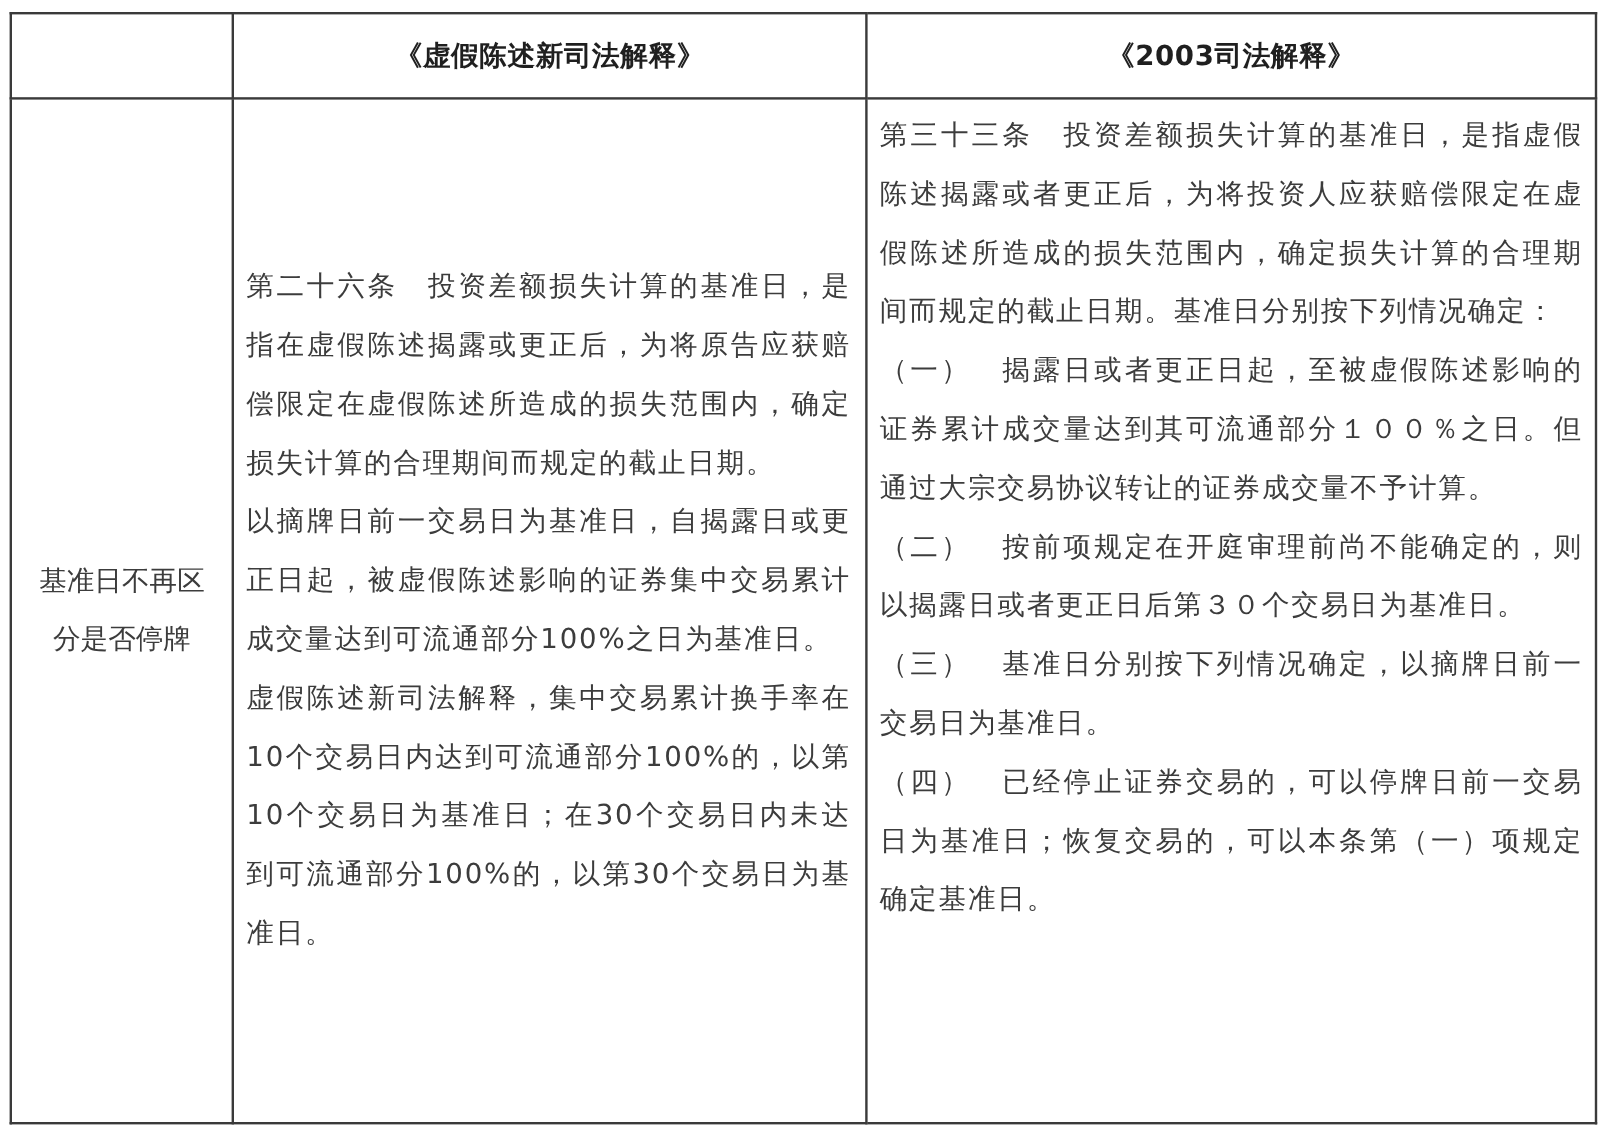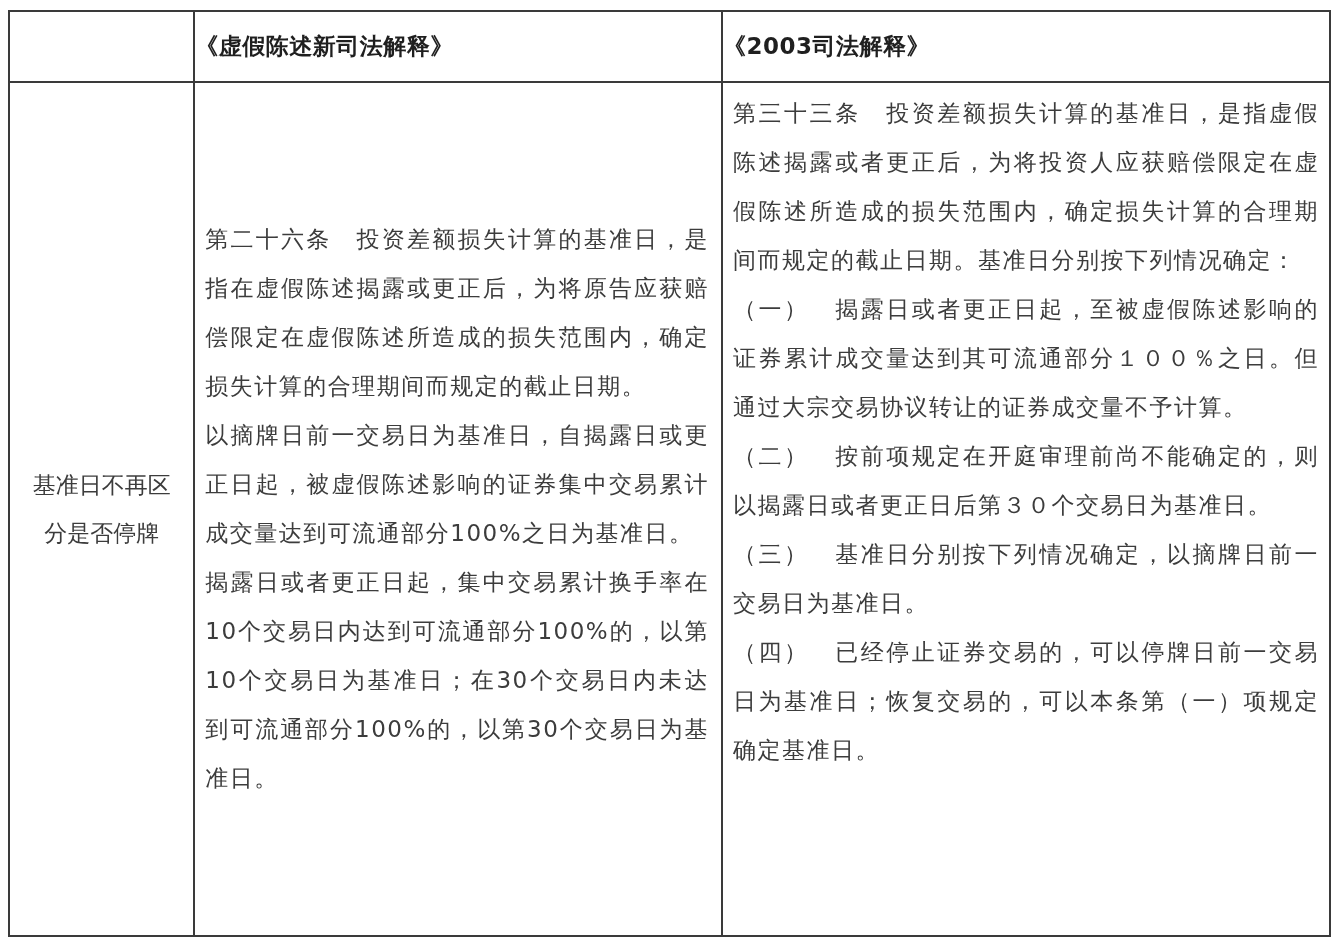--- a/index.html
+++ b/index.html
@@ -27,21 +27,21 @@
     .cmp-table td, .cmp-table th {
       border: 2px solid #3a3a3a;
       padding: 0;
       vertical-align: middle;
     }
     .col-label { width: 185px; }
     .col-new { width: 527px; }
     .col-old { width: 607px; }
     .head-row { height: 71px; }
     .head-cell {
-      text-align: left;
+      text-align: center;
       font-weight: bold;
       font-size: 23px;
       color: #1f1f1f;
       letter-spacing: 0.5px;
     }
     .label-cell {
       text-align: center;
       font-size: 23px;
       line-height: 48px;
       color: #3c3c3c;
@@ -71,21 +71,21 @@
       <tr class="head-row">
     <th class="head-cell"></th>
     <th class="head-cell">《虚假陈述新司法解释》</th>
     <th class="head-cell">《2003司法解释》</th>
   </tr>
   <tr>
     <td class="label-cell">基准日不再区分是否停牌</td>
     <td class="text-cell new">
       <span class="para">第二十六条　投资差额损失计算的基准日，是指在虚假陈述揭露或更正后，为将原告应获赔偿限定在虚假陈述所造成的损失范围内，确定损失计算的合理期间而规定的截止日期。</span>
       <span class="para">以摘牌日前一交易日为基准日，自揭露日或更正日起，被虚假陈述影响的证券集中交易累计成交量达到可流通部分100%之日为基准日。</span>
-      <span class="para">揭露日或者更正日起，集中交易累计换手率在10个交易日内达到可流通部分100%的，以第10个交易日为基准日；在30个交易日内未达到可流通部分100%的，以第30个交易日为基准日。</span>
+      <span class="para">虚假陈述新司法解释，集中交易累计换手率在10个交易日内达到可流通部分100%的，以第10个交易日为基准日；在30个交易日内未达到可流通部分100%的，以第30个交易日为基准日。</span>
     </td>
     <td class="text-cell old">
       <span class="para">第三十三条　投资差额损失计算的基准日，是指虚假陈述揭露或者更正后，为将投资人应获赔偿限定在虚假陈述所造成的损失范围内，确定损失计算的合理期间而规定的截止日期。基准日分别按下列情况确定：</span>
       <span class="para">（一）　揭露日或者更正日起，至被虚假陈述影响的证券累计成交量达到其可流通部分１００％之日。但通过大宗交易协议转让的证券成交量不予计算。</span>
       <span class="para">（二）　按前项规定在开庭审理前尚不能确定的，则以揭露日或者更正日后第３０个交易日为基准日。</span>
       <span class="para">（三）　基准日分别按下列情况确定，以摘牌日前一交易日为基准日。</span>
       <span class="para">（四）　已经停止证券交易的，可以停牌日前一交易日为基准日；恢复交易的，可以本条第（一）项规定确定基准日。</span>
     </td>
   </tr>
 </tbody>

